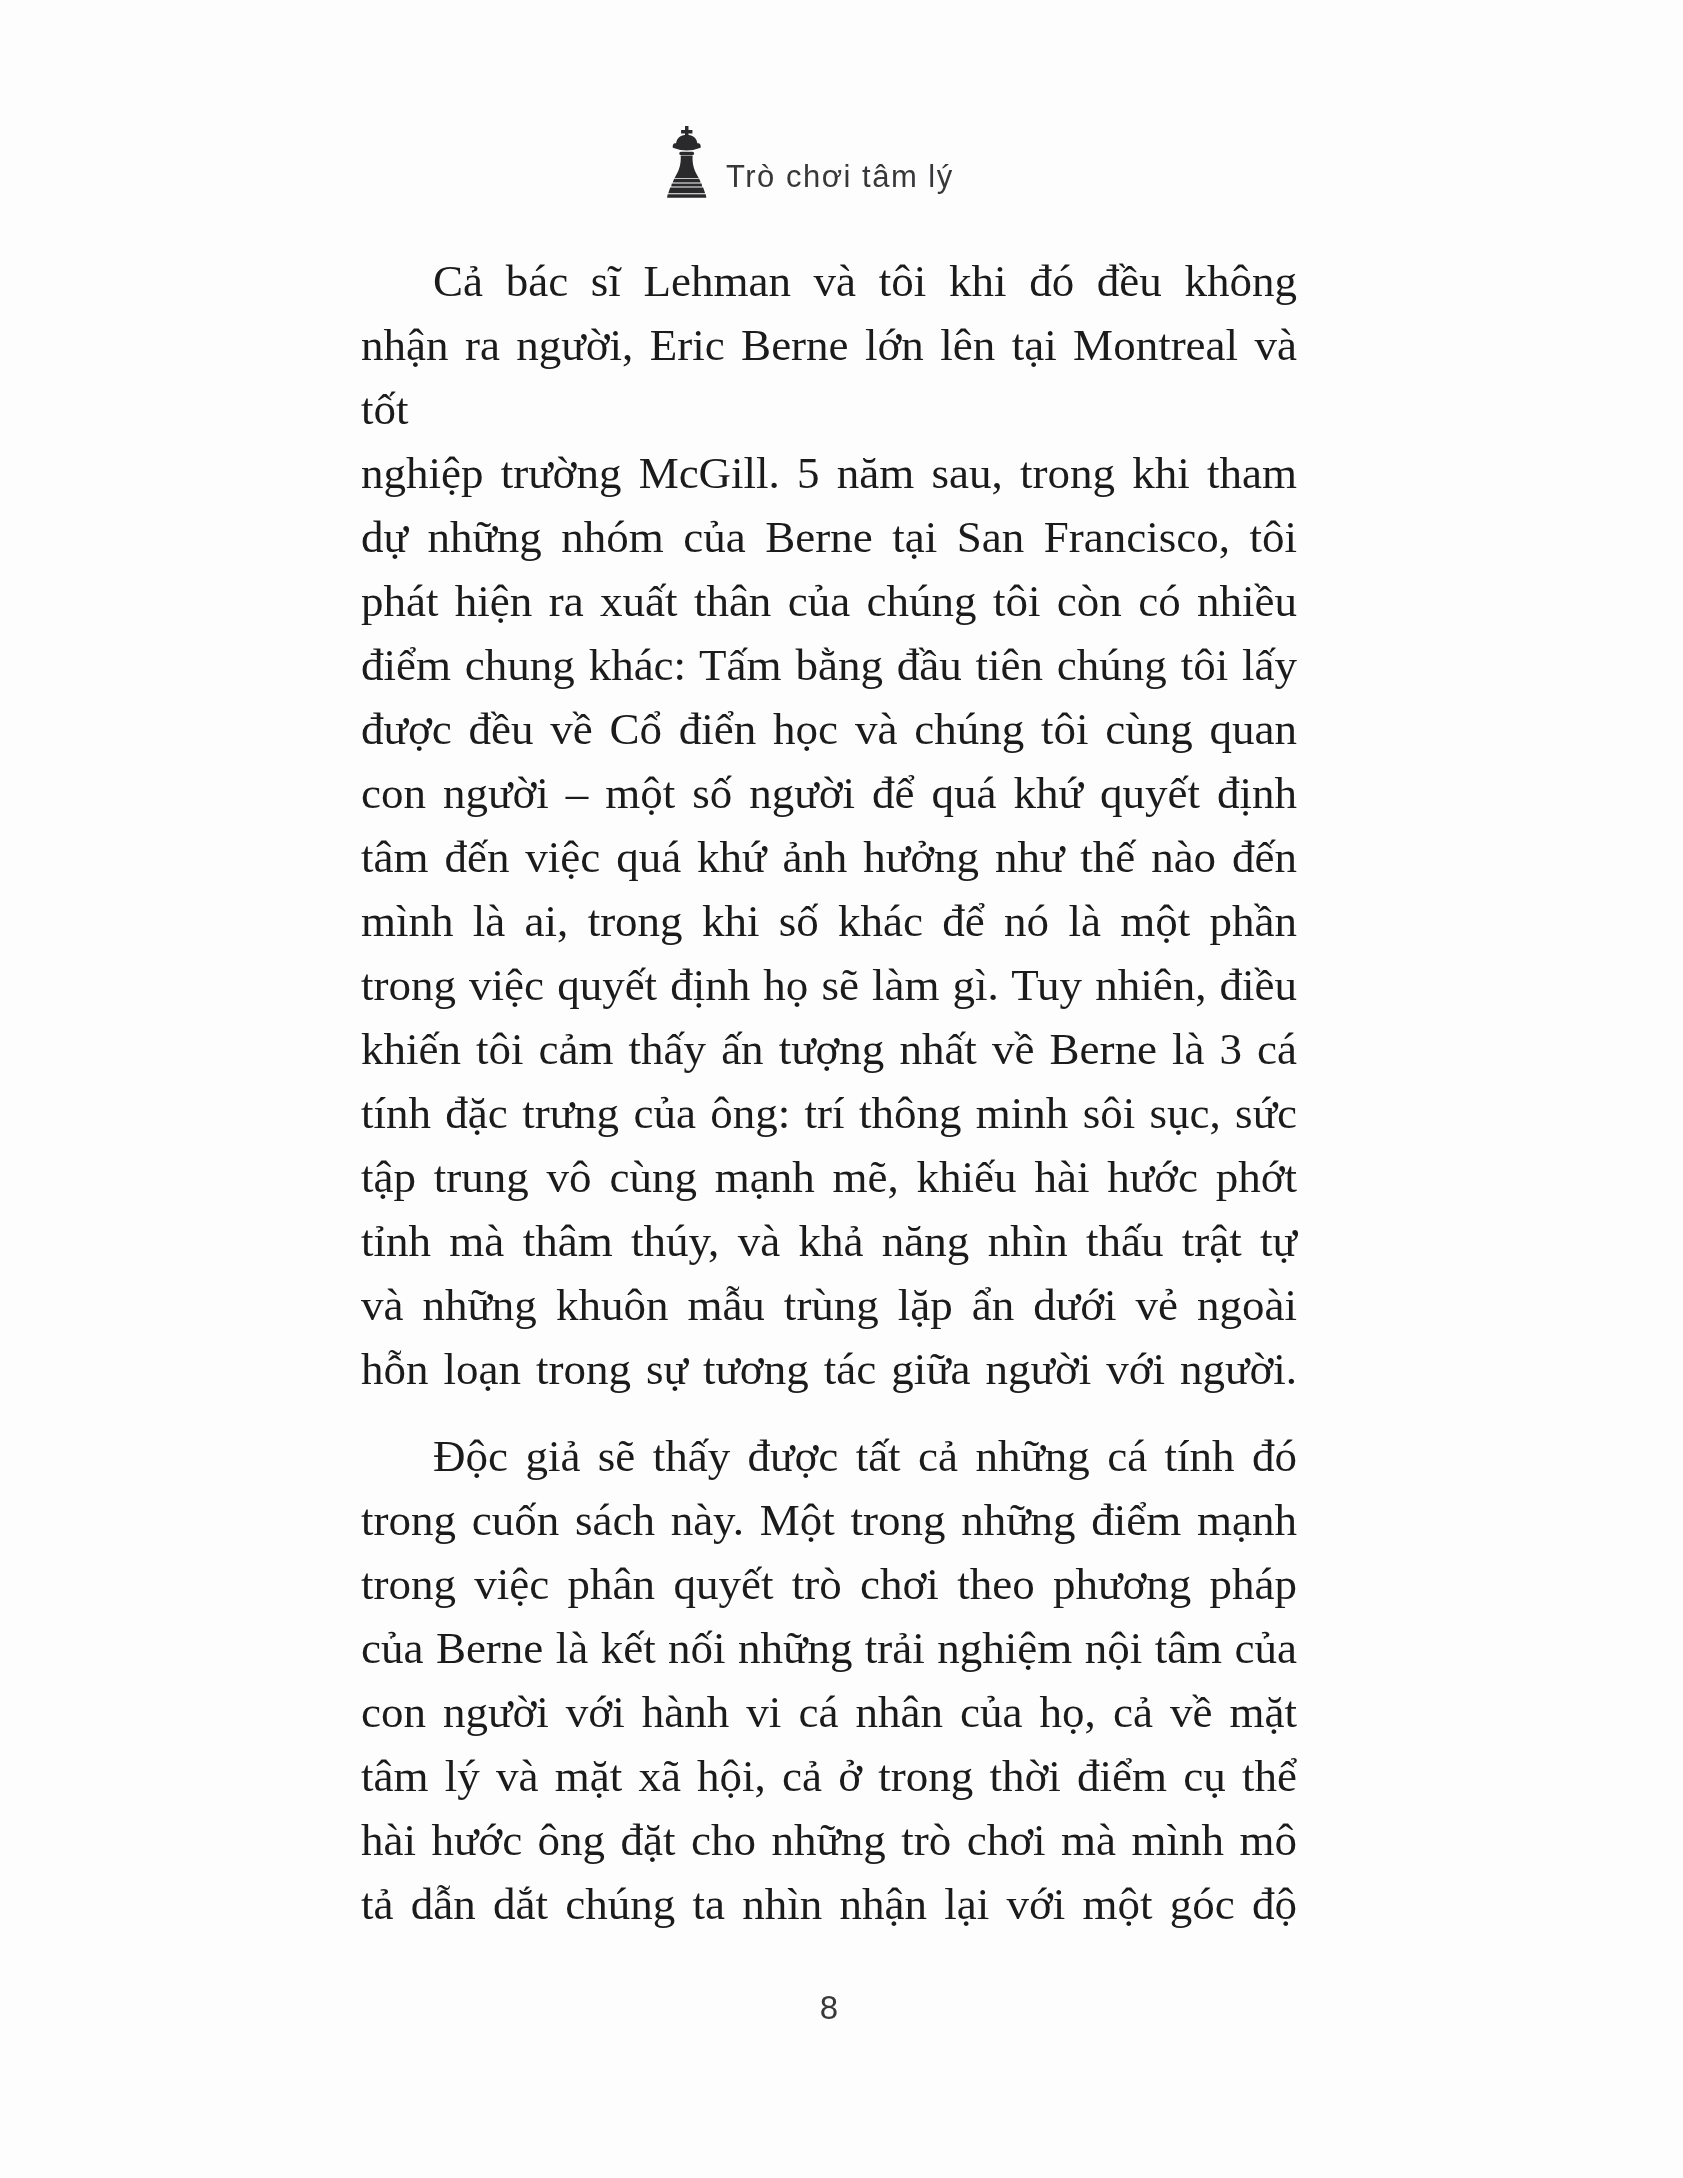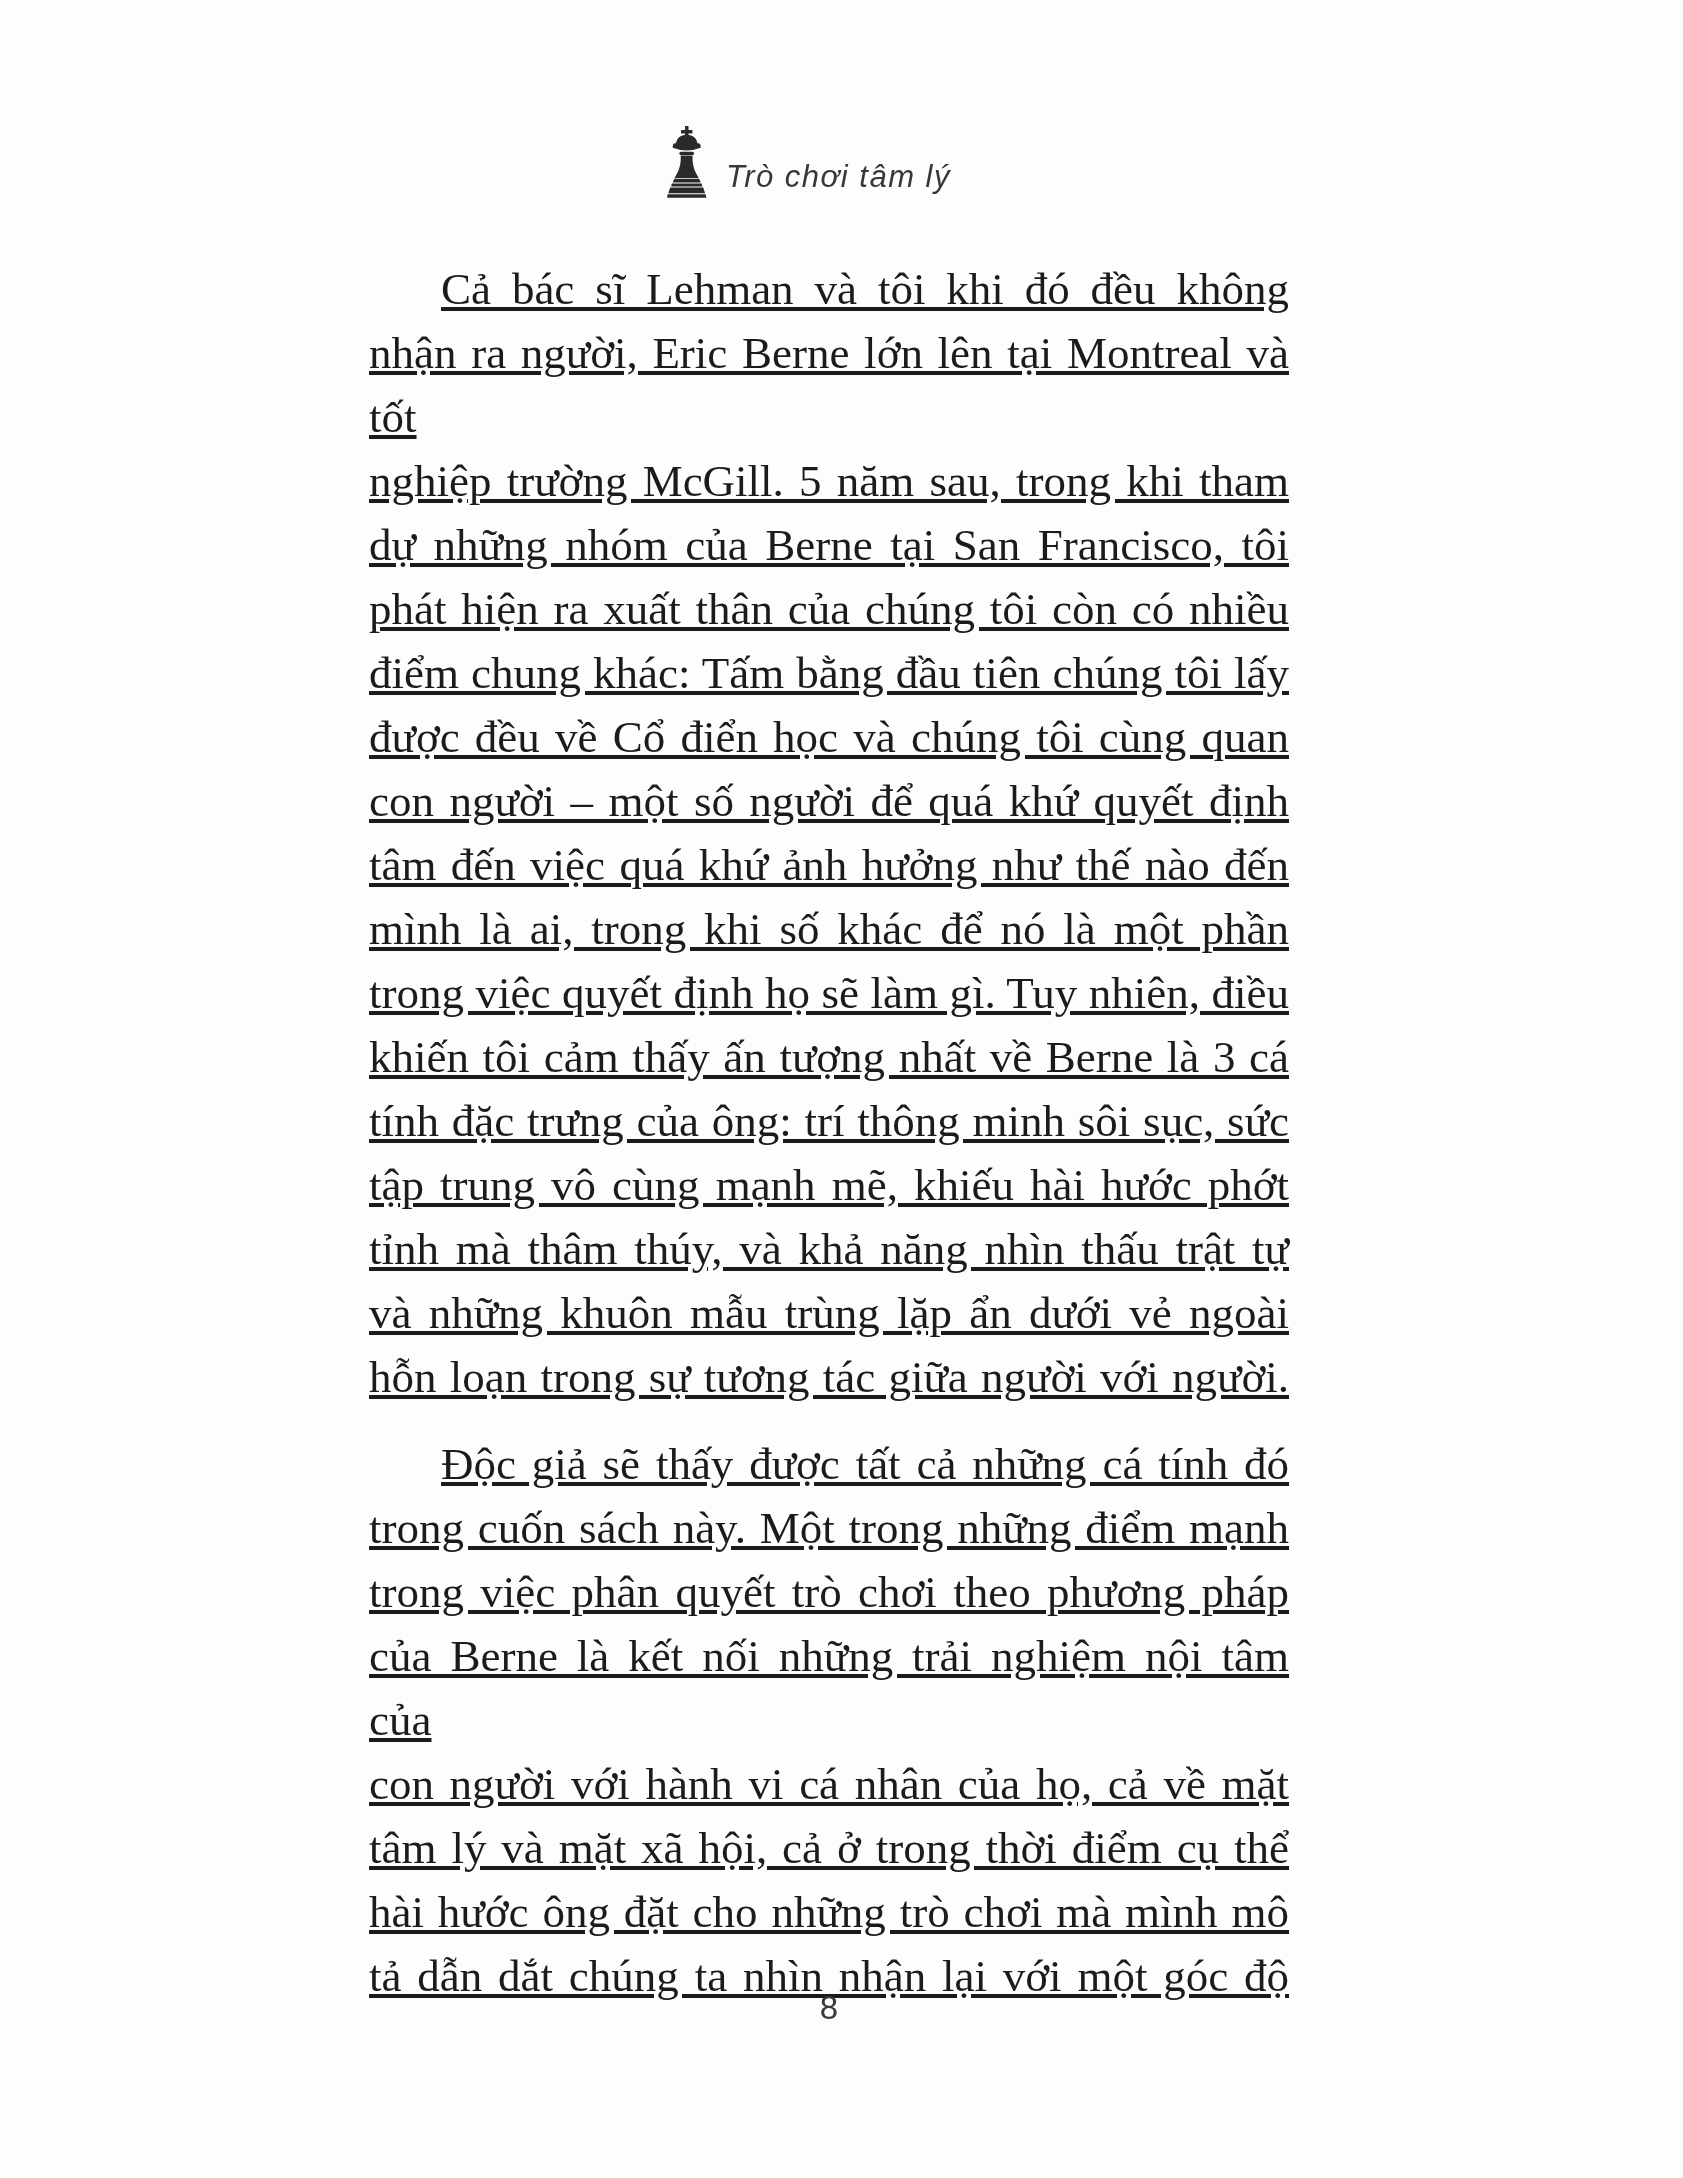--- a/index.html
+++ b/index.html
@@ -14,21 +14,20 @@
     background: var(--bg, #fdfdfd);
   }
 
   
   .page-header {
     position: absolute;
     left: 664px;
     top: 125px;
     display: flex;
     align-items: flex-end;
-    font-style: italic;
   }
   .chess-icon { display: block; }
   .chess-icon svg {
     display: block;
     width: 45px;
     height: 73px;
   }
   .header-title {
     font-family: "Liberation Sans", "DejaVu Sans", sans-serif;
     font-size: 31px;
@@ -44,21 +43,21 @@
   .text-block {
     position: absolute;
     left: 361px;
     top: 249px;
     width: 936px;
     font-family: "Liberation Serif", "DejaVu Serif", serif;
     font-size: 45px;
     line-height: 64px;
     color: var(--body-text, #1b1b1b);
   }
-  .paragraph { margin: 8px; text-decoration: underline; }
+  .paragraph { margin: 0; }
   .paragraph + .paragraph { margin-top: 23px; }
   .line {
     text-align: justify;
     text-align-last: justify;
     white-space: normal;
   }
   .line.first-line { text-indent: 72px; }
 
   
   .page-footer {

